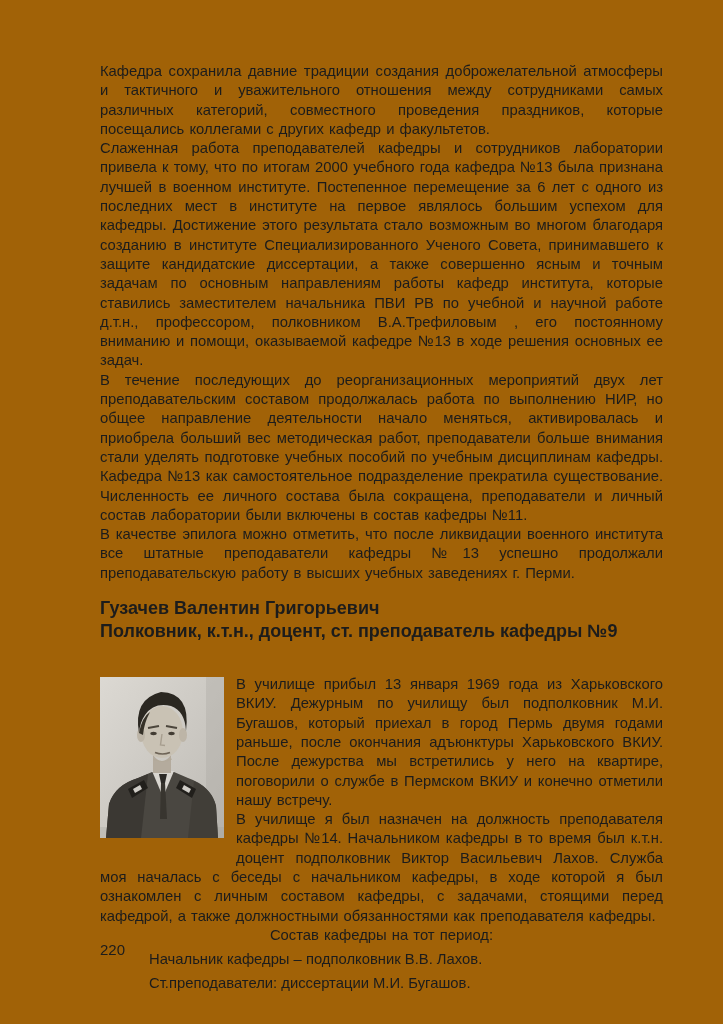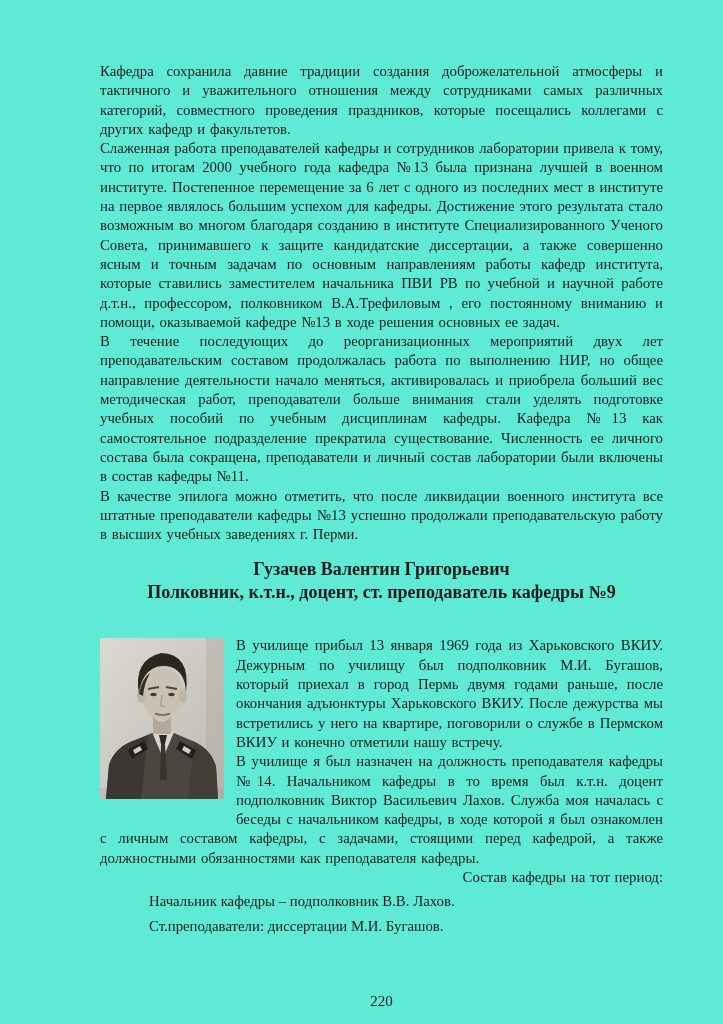--- a/index.html
+++ b/index.html
@@ -1,70 +1,69 @@
 <!DOCTYPE html>
 <html><head>
 <meta charset="utf-8">
 <style>
   html, body { margin: 0; padding: 0; background: #ffffff; }
   .page {
     position: relative;
     width: 723px;
     height: 1024px;
-    background: #5eead4;
-    font-family: Liberation Serif, serif;
+    background: #a16207;
+    font-family: Liberation Sans, sans-serif;
     color: #1c1c1c;
     overflow: hidden;
     box-sizing: border-box;
   }
   .content {
     position: absolute;
     left: 100px;
     top: 62px;
     width: 563px;
   }
   .body-par {
     margin: 0;
     font-size: 14.8px;
     line-height: 19.3px;
     text-align: justify;
     word-spacing: 1px;
   }
   .heading-block { margin-top: 14px; }
   .heading-line {
     margin: 0;
-    text-align: center;
     font-weight: bold;
     font-size: 18px;
     line-height: 23px;
   }
   .bio { margin-top: 32px; }
   .bio::after { content: ""; display: block; clear: both; }
   .photo {
     float: left;
     width: 124px;
     height: 161px;
     margin: 2px 12px 26px 0;
     line-height: 0;
   }
   .photo svg { width: 124px; height: 161px; display: block; }
-  .composition-title { text-align: right; }
+  .composition-title { text-align: center; }
   .composition-item {
     margin: 5px;
     font-size: 14.8px;
     line-height: 19.3px;
     text-align: left;
     padding-left: 44px;
   }
   .page-number {
     position: absolute;
-    top: 992px;
+    top: 940px;
     left: 100px;
     width: 563px;
-    text-align: center;
+    text-align: left;
     font-size: 15px;
     line-height: 19px;
   }
 </style>
 </head>
 <body>
 
 <div class="page">
   <div class="content">
 

